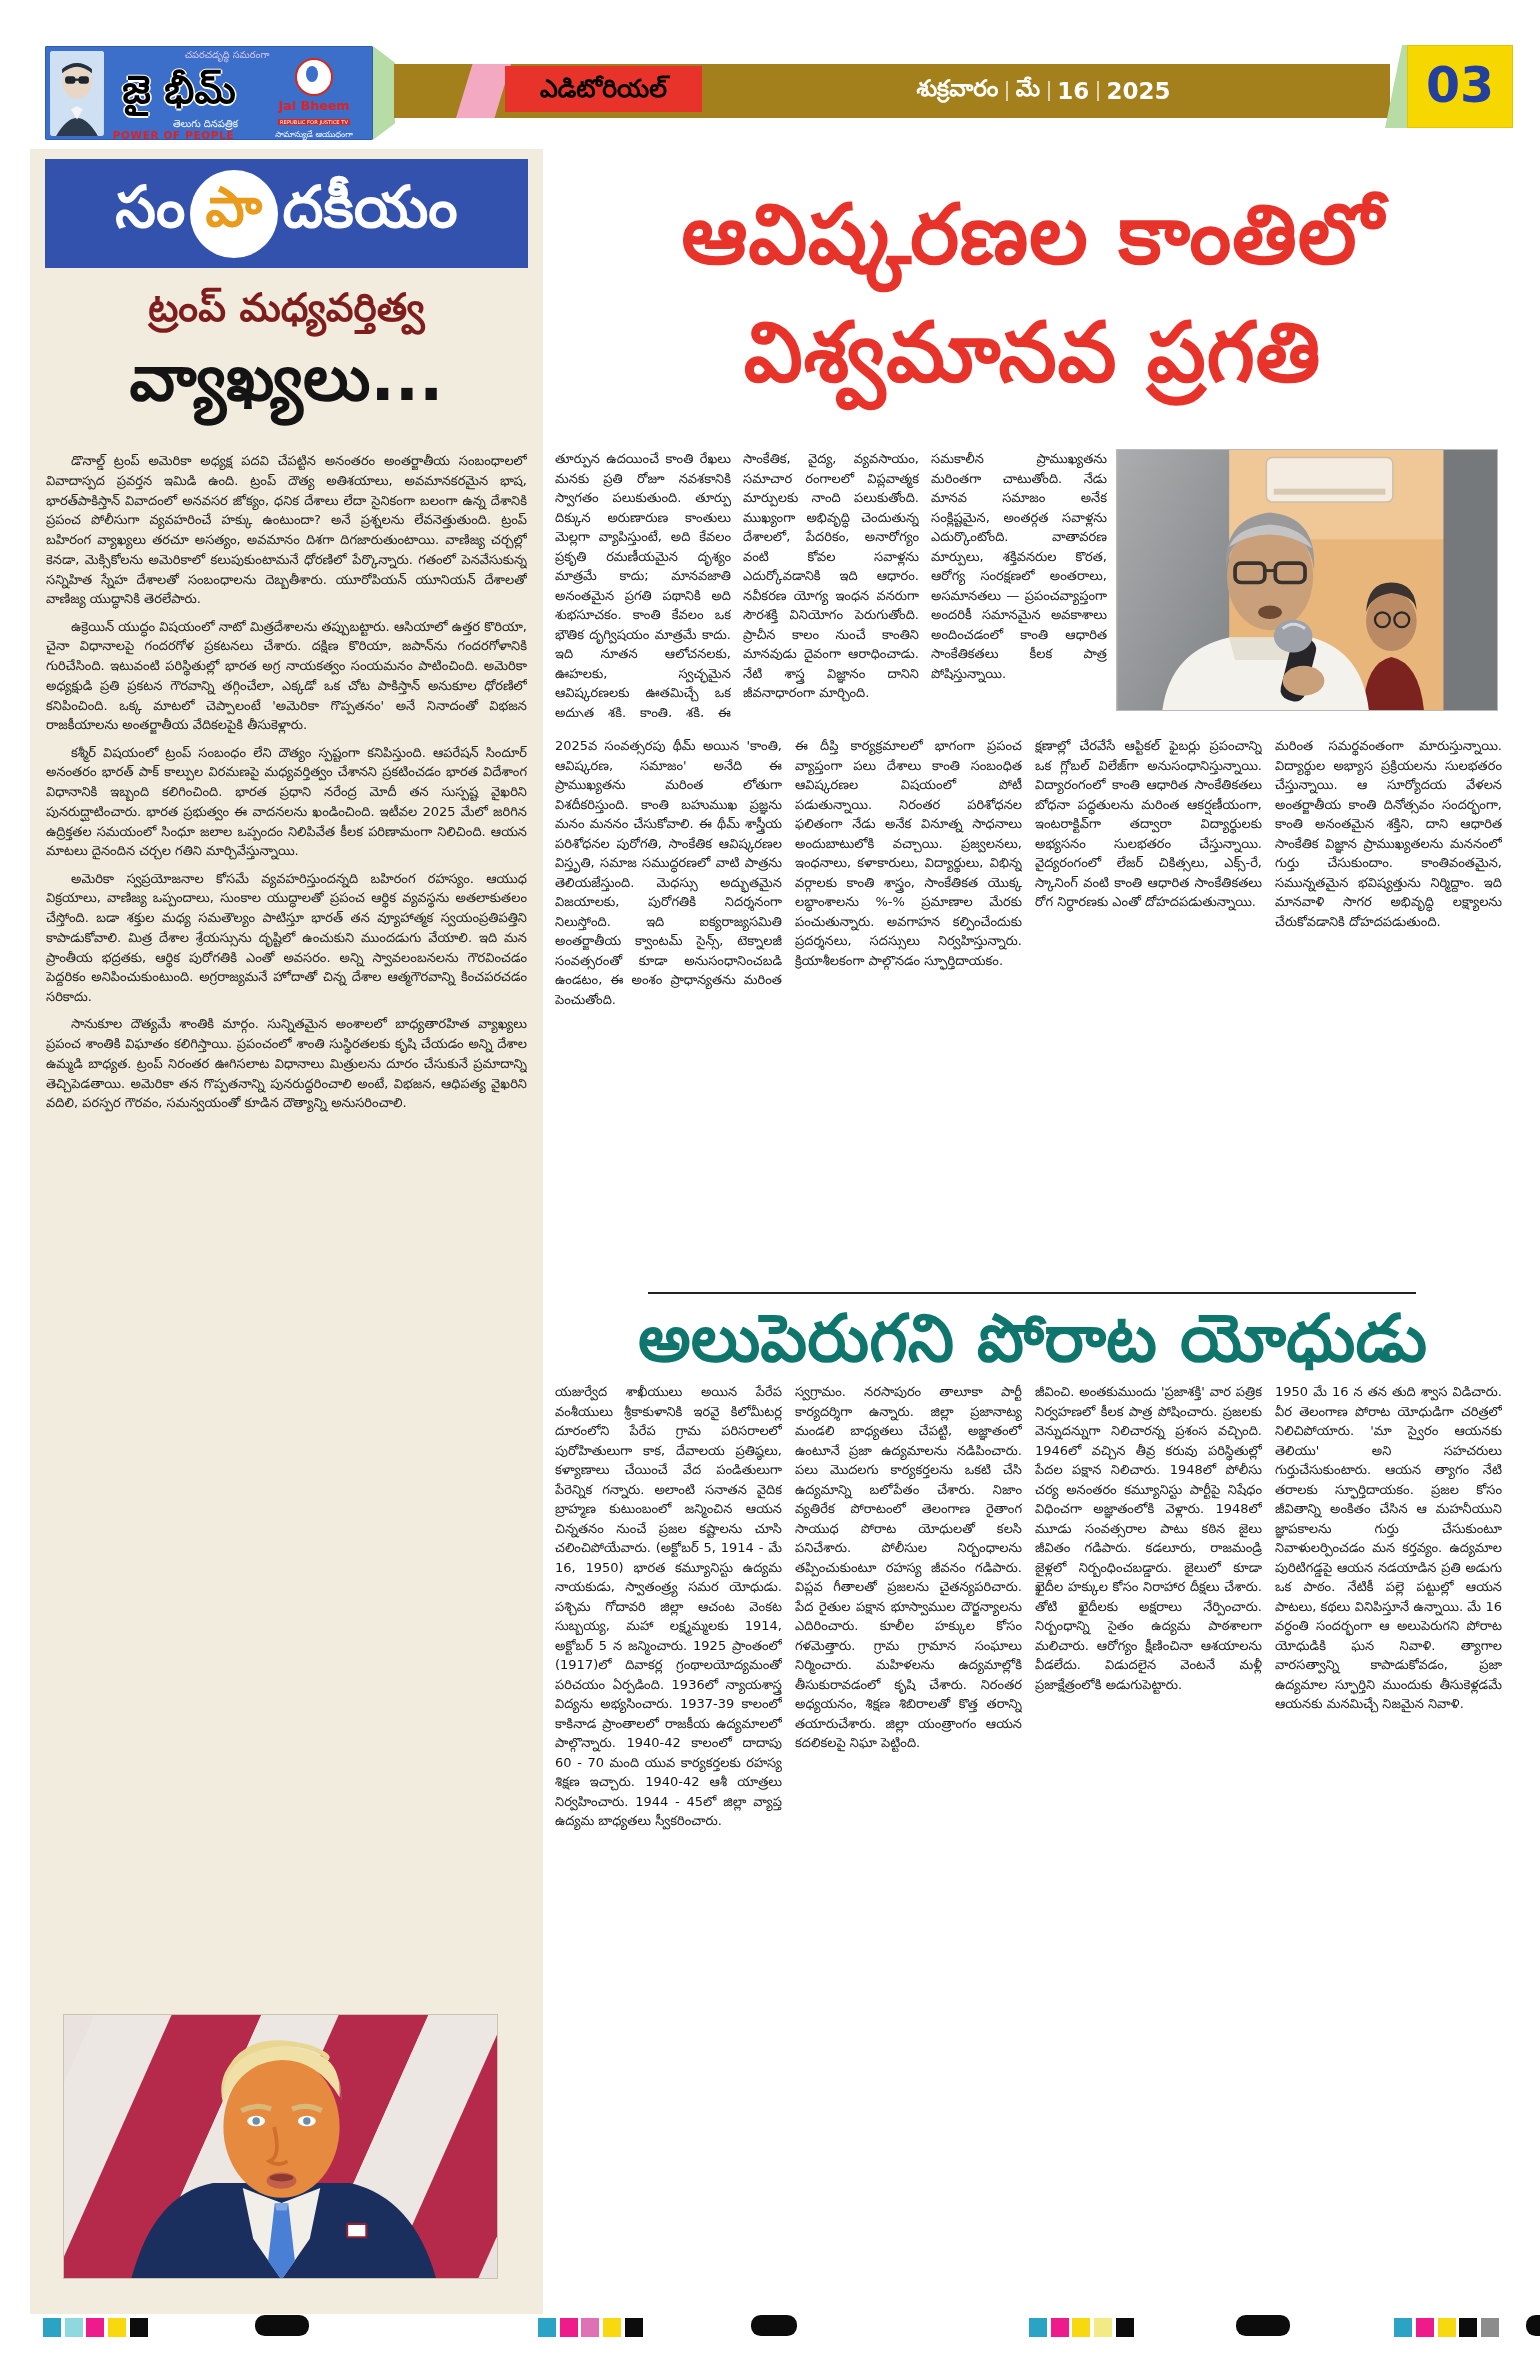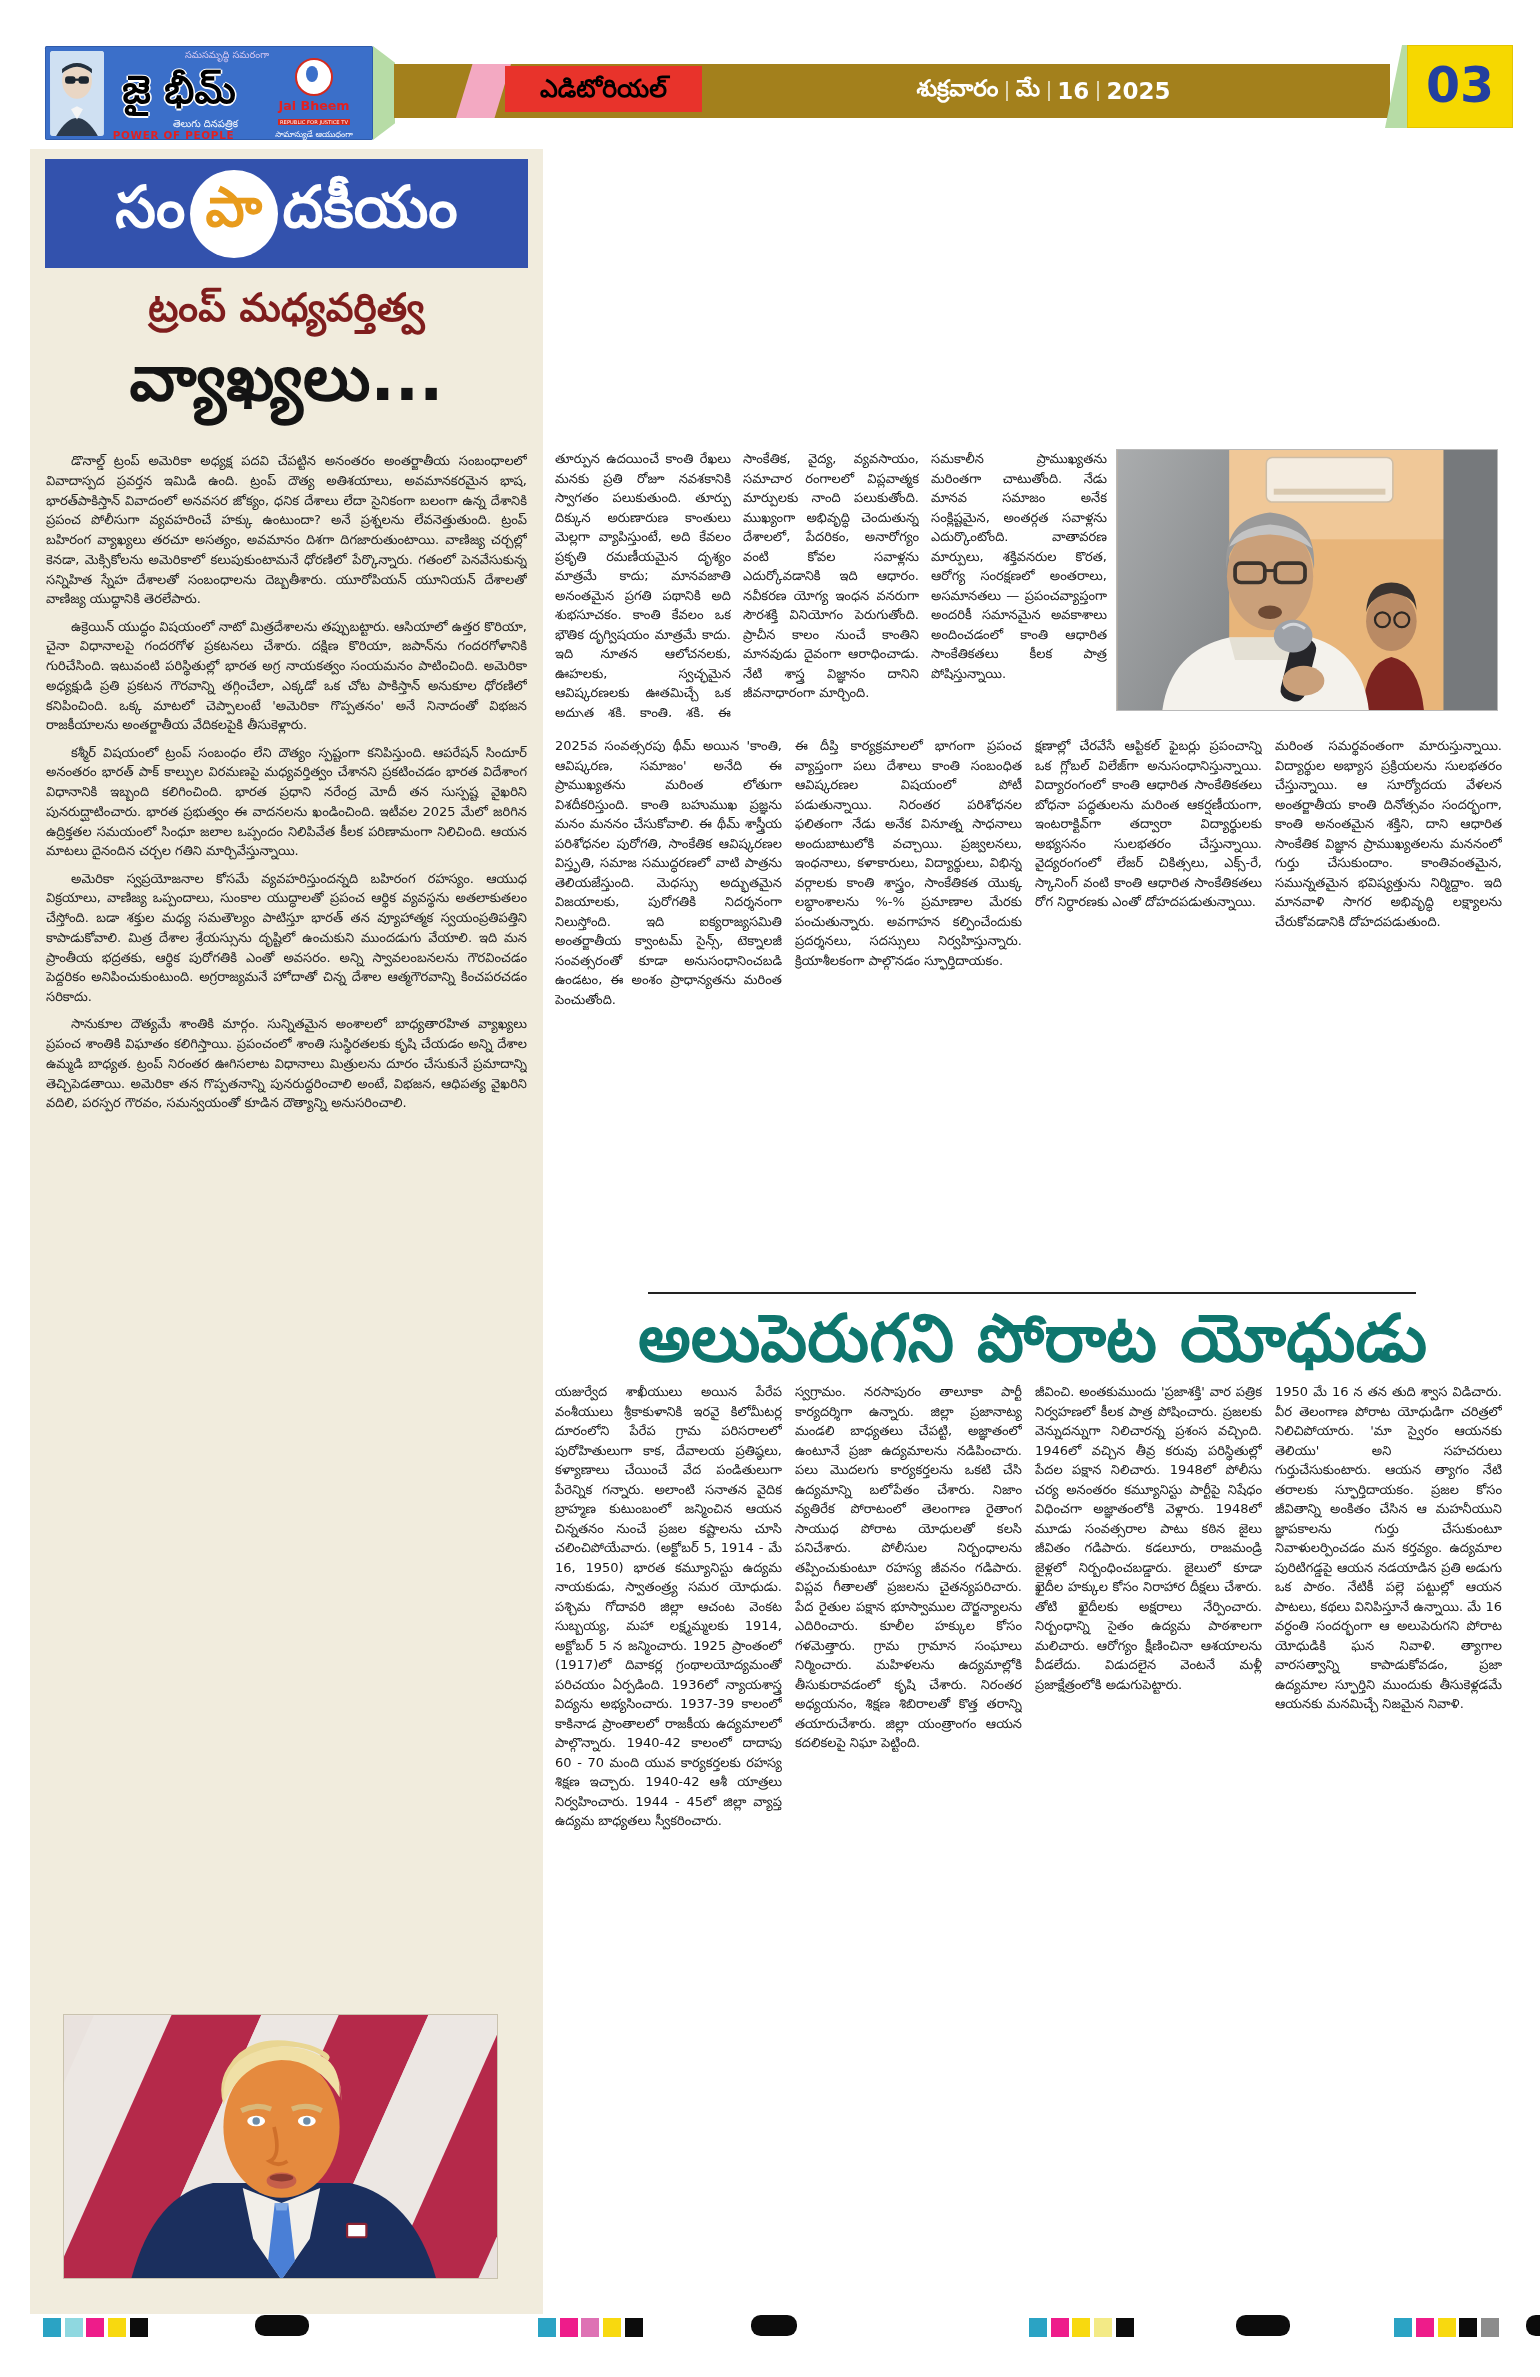--- a/index.html
+++ b/index.html
@@ -79,21 +79,21 @@
         <rect width="72" height="114" fill="#cfe0f2"></rect>
         <ellipse cx="36" cy="40" rx="20" ry="24" fill="#e9d6c4"></ellipse>
         <path d="M16 30 Q36 12 56 30 L56 24 Q36 8 16 24 Z" fill="#23303e"></path>
         <rect x="20" y="34" width="14" height="10" rx="4" fill="#1c2630"></rect>
         <rect x="38" y="34" width="14" height="10" rx="4" fill="#1c2630"></rect>
         <rect x="33" y="37" width="6" height="3" fill="#1c2630"></rect>
         <path d="M8 114 Q36 66 64 114 Z" fill="#2c3a4c"></path>
         <path d="M28 78 L36 92 L44 78 L36 74 Z" fill="#f5f5f5"></path>
       </svg>
     </div>
-    <div class="abs masthead-tagline-top">సమసమృద్ధి సమరంగా</div>
+    <div class="abs masthead-tagline-top">చపరచడృద్ధి సమరంగా</div>
     <div class="abs masthead-title">జై భీమ్</div>
     <div class="abs masthead-sub">తెలుగు దినపత్రిక</div>
     <div class="abs masthead-slogan">POWER OF PEOPLE</div>
     <div class="abs tv-block">
       <div class="tv-circle"></div>
       <div class="tv-name">Jai Bheem</div>
       <div class="tv-sub">REPUBLIC FOR JUSTICE TV</div>
       <div class="tv-tagline">సామాన్యుడే ఆయుధంగా</div>
     </div>
   </div>
@@ -162,20 +162,24 @@
       <ellipse cx="258" cy="142" rx="12" ry="7" fill="#fff"></ellipse>
       <ellipse cx="326" cy="142" rx="12" ry="7" fill="#fff"></ellipse>
       <circle cx="258" cy="142" r="5" fill="#6c8ca8"></circle>
       <circle cx="326" cy="142" r="5" fill="#6c8ca8"></circle>
       <path d="M282 150 Q292 190 276 196 Q288 204 300 196" stroke="#cf6f2a" stroke-width="5" fill="none"></path>
       <ellipse cx="292" cy="222" rx="20" ry="11" fill="#c65f4a"></ellipse>
       <ellipse cx="292" cy="218" rx="16" ry="5" fill="#8a3a30"></ellipse>
     </svg>
   </div>
 
+  <div class="abs main-hl">
+    <div>ఆవిష్కరణల కాంతిలో</div>
+    <div>విశ్వమానవ ప్రగతి</div>
+  </div>
 
   <div class="abs speaker-photo">
     <svg width="382" height="262" viewBox="0 0 512 352">
       <rect width="512" height="352" fill="#b4874f"></rect>
       <rect x="150" y="0" width="290" height="352" fill="#e8b57a"></rect>
       <rect x="150" y="0" width="290" height="120" fill="#f0c898"></rect>
       <rect x="200" y="10" width="170" height="60" rx="8" fill="#f4ece0" stroke="#cdbda6" stroke-width="2"></rect>
       <rect x="210" y="52" width="150" height="8" fill="#d9c9b0"></rect>
       <rect x="0" y="0" width="150" height="352" fill="#8e9193"></rect>
       <rect x="0" y="0" width="150" height="352" fill="url(#sp)" opacity="0.25"></rect>

